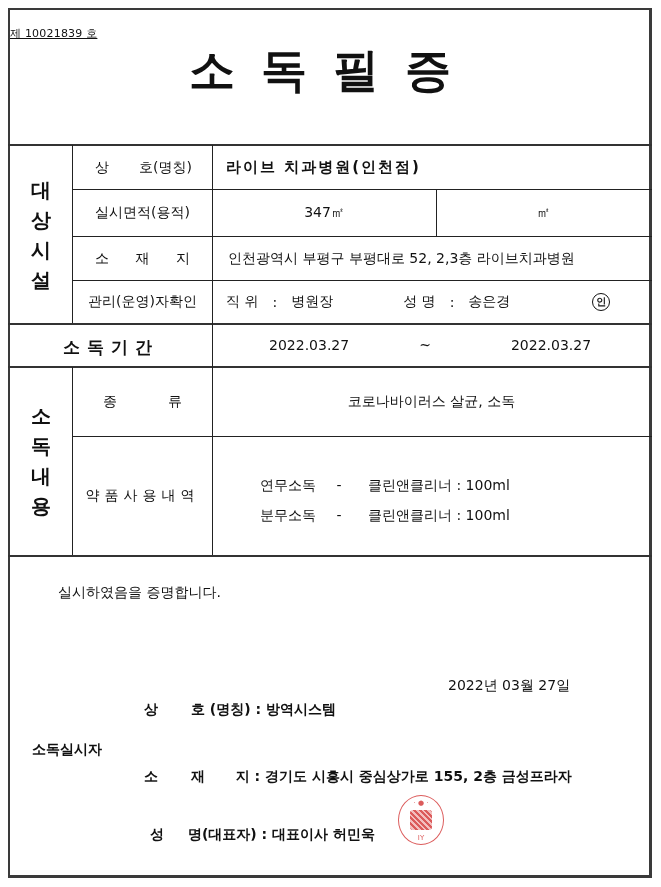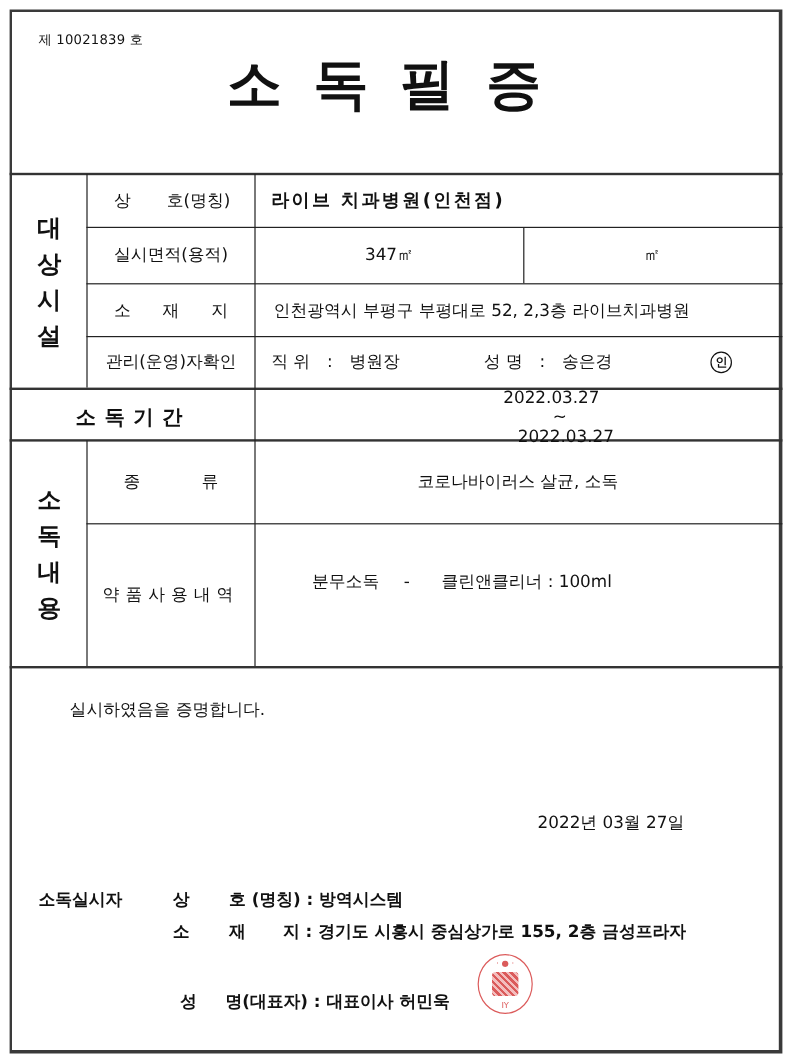--- a/index.html
+++ b/index.html
@@ -6,21 +6,21 @@
   html, body { width: 661px; height: 887px; background: #ffffff; overflow: hidden; }
   body { position: relative; font-family: "DejaVu Sans", "Liberation Sans", sans-serif; color: #111; }
 
   .frame {
     position: absolute; left: 8px; top: 8px; width: 644px; height: 870px;
     border: 2px solid #3a3a3a;
     border-bottom-width: 3px; border-right-width: 3px;
   }
   .abs { position: absolute; }
 
-  .cert-no { left: 32px; top: 26px; font-size: 11px; letter-spacing: 0.2px; }
+  .cert-no { left: 10px; top: 26px; font-size: 11px; letter-spacing: 0.2px; text-decoration: underline; }
   .title { left: 0; width: 640px; top: 40px; text-align: center; font-size: 46px; font-weight: bold; letter-spacing: 26px; padding-left: 26px; }
 
   
   .hline { position: absolute; height: 1px; background: #222; }
   .hline.thick { height: 2px; background: #333; }
   .vline { position: absolute; width: 1px; background: #222; }
 
   .cell { position: absolute; display: flex; align-items: center; font-size: 14px; }
   .center { justify-content: center; text-align: center; }
 
@@ -101,21 +101,21 @@
   <span style="margin-left:2px;">직 위</span>
   <span style="margin:0 14px;">:</span>
   <span>병원장</span>
   <span style="margin-left:70px;">성 명</span>
   <span style="margin:0 14px;">:</span>
   <span>송은경</span>
   <span class="seal-in" style="margin-left:82px;">인</span>
 </div>
 
 <div class="cell center bold" style="left:10px; width:202px; top:324px; height:46px; font-size:17px; letter-spacing:7px;">소독기간</div>
-<div class="cell" style="left:213px; width:437px; top:324px; height:42px;flex-direction:column;">
+<div class="cell" style="left:213px; width:437px; top:324px; height:42px;">
   <span style="margin-left:56px;">2022.03.27</span>
   <span style="margin-left:70px;">~</span>
   <span style="margin-left:80px;">2022.03.27</span>
 </div>
 
 <div class="vertical-label" style="left:10px; width:62px; top:367px; height:188px; line-height:30px;">
   <span>소</span>
   <span>독</span>
   <span>내</span>
   <span>용</span>
@@ -123,34 +123,39 @@
 
 <div class="cell" style="left:73px; width:139px; top:367px; height:69px; padding:0 30px 0 30px; justify-content:space-between; align-items:flex-start; padding-top:26px;">
   <span>종</span>
   <span>류</span>
 </div>
 <div class="cell center" style="left:213px; width:437px; top:367px; height:69px;">코로나바이러스 살균, 소독</div>
 
 <div class="cell center" style="left:73px; width:139px; top:437px; height:118px; letter-spacing:5px;">약품사용내역</div>
 <div class="abs" style="left:260px; top:470px; font-size:14px; line-height:30px;">
   <div>
+    <span>연무소독</span>
+    <span style="margin:0 22px 0 16px;">-</span>
+    <span>클린앤클리너 : 100ml</span>
+  </div>
+  <div>
     <span>분무소독</span>
     <span style="margin:0 22px 0 16px;">-</span>
     <span>클린앤클리너 : 100ml</span>
   </div>
 </div>
 
 <div class="abs stmt" style="left:58px; top:578px;">
   <div>실시하였음을 증명합니다.</div>
 </div>
 <div class="abs" style="left:448px; top:677px; font-size:14px;">2022년 03월 27일</div>
 
 <div class="abs sig" style="left:32px; top:741px;text-align:center;">소독실시자</div>
 
-<div class="abs sig" style="left:144px; top:741px;">
+<div class="abs sig" style="left:144px; top:701px;">
   <span>상</span>
   <span style="margin-left:28px;">호 (명칭) :</span>
   <span>방역시스템</span>
 </div>
 
 <div class="abs sig" style="left:144px; top:768px;">
   <span>소</span>
   <span style="margin-left:28px;">재</span>
   <span style="margin-left:26px;">지 :</span>
   <span>경기도 시흥시 중심상가로 155, 2층 금성프라자</span>

